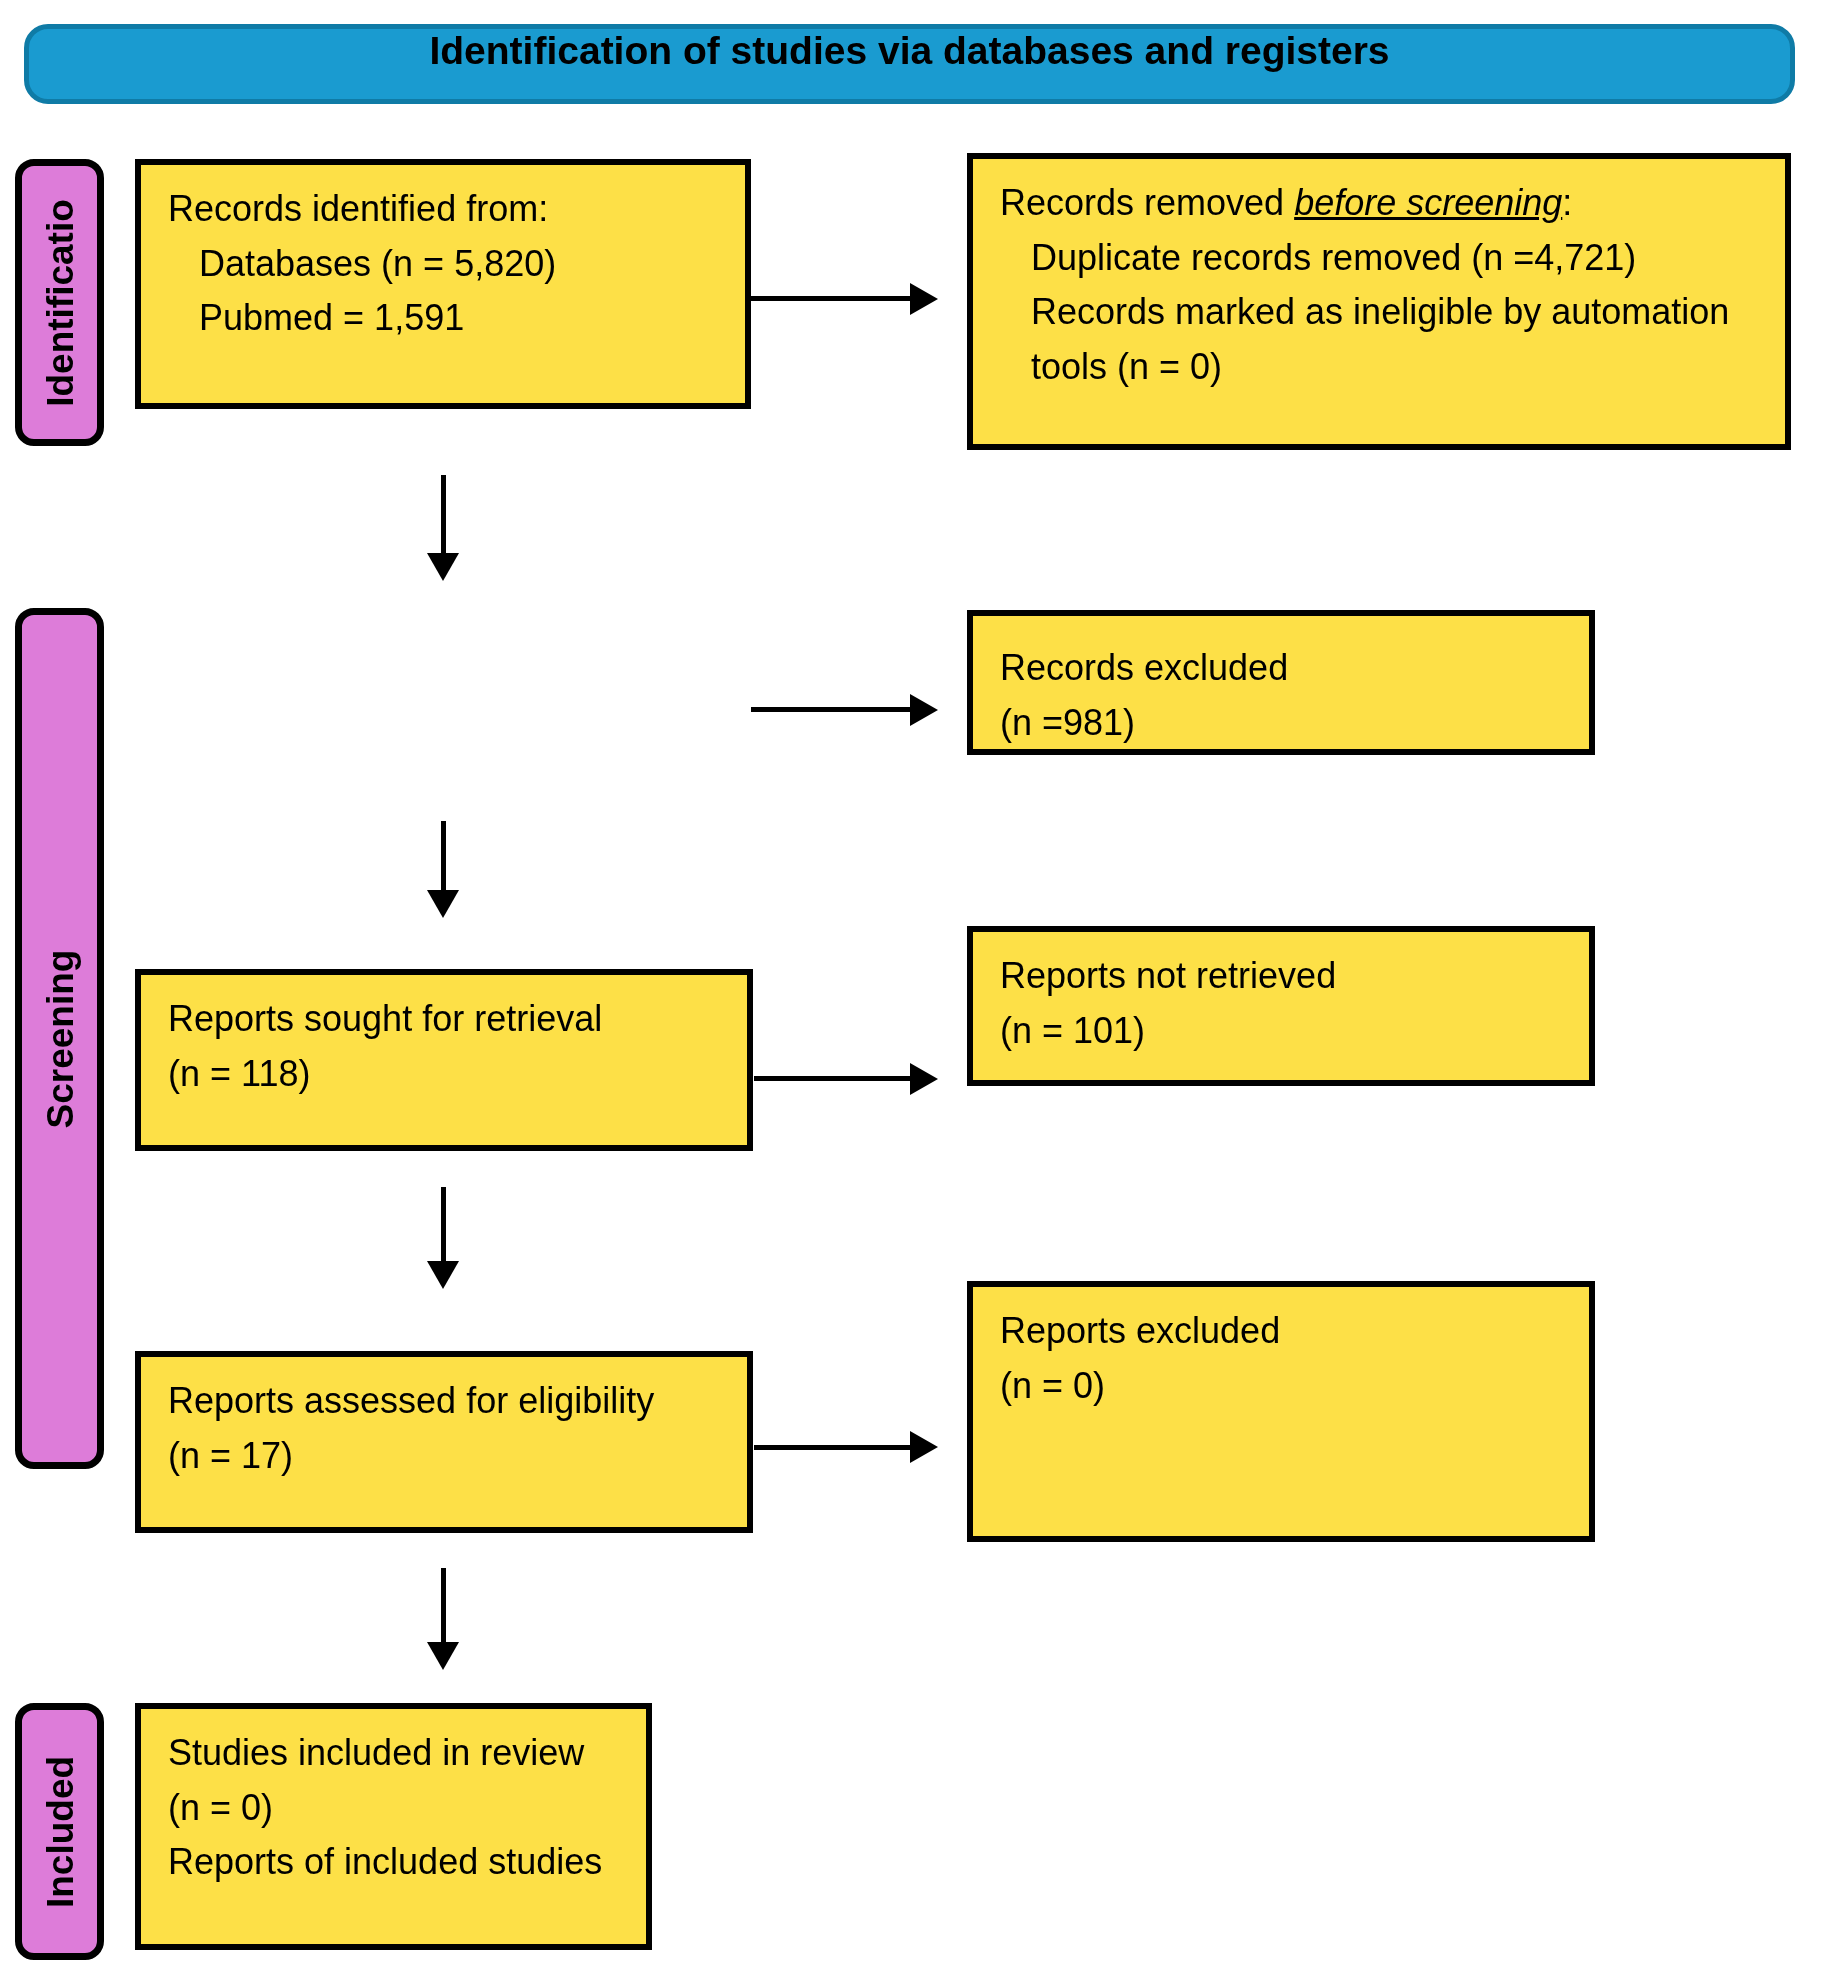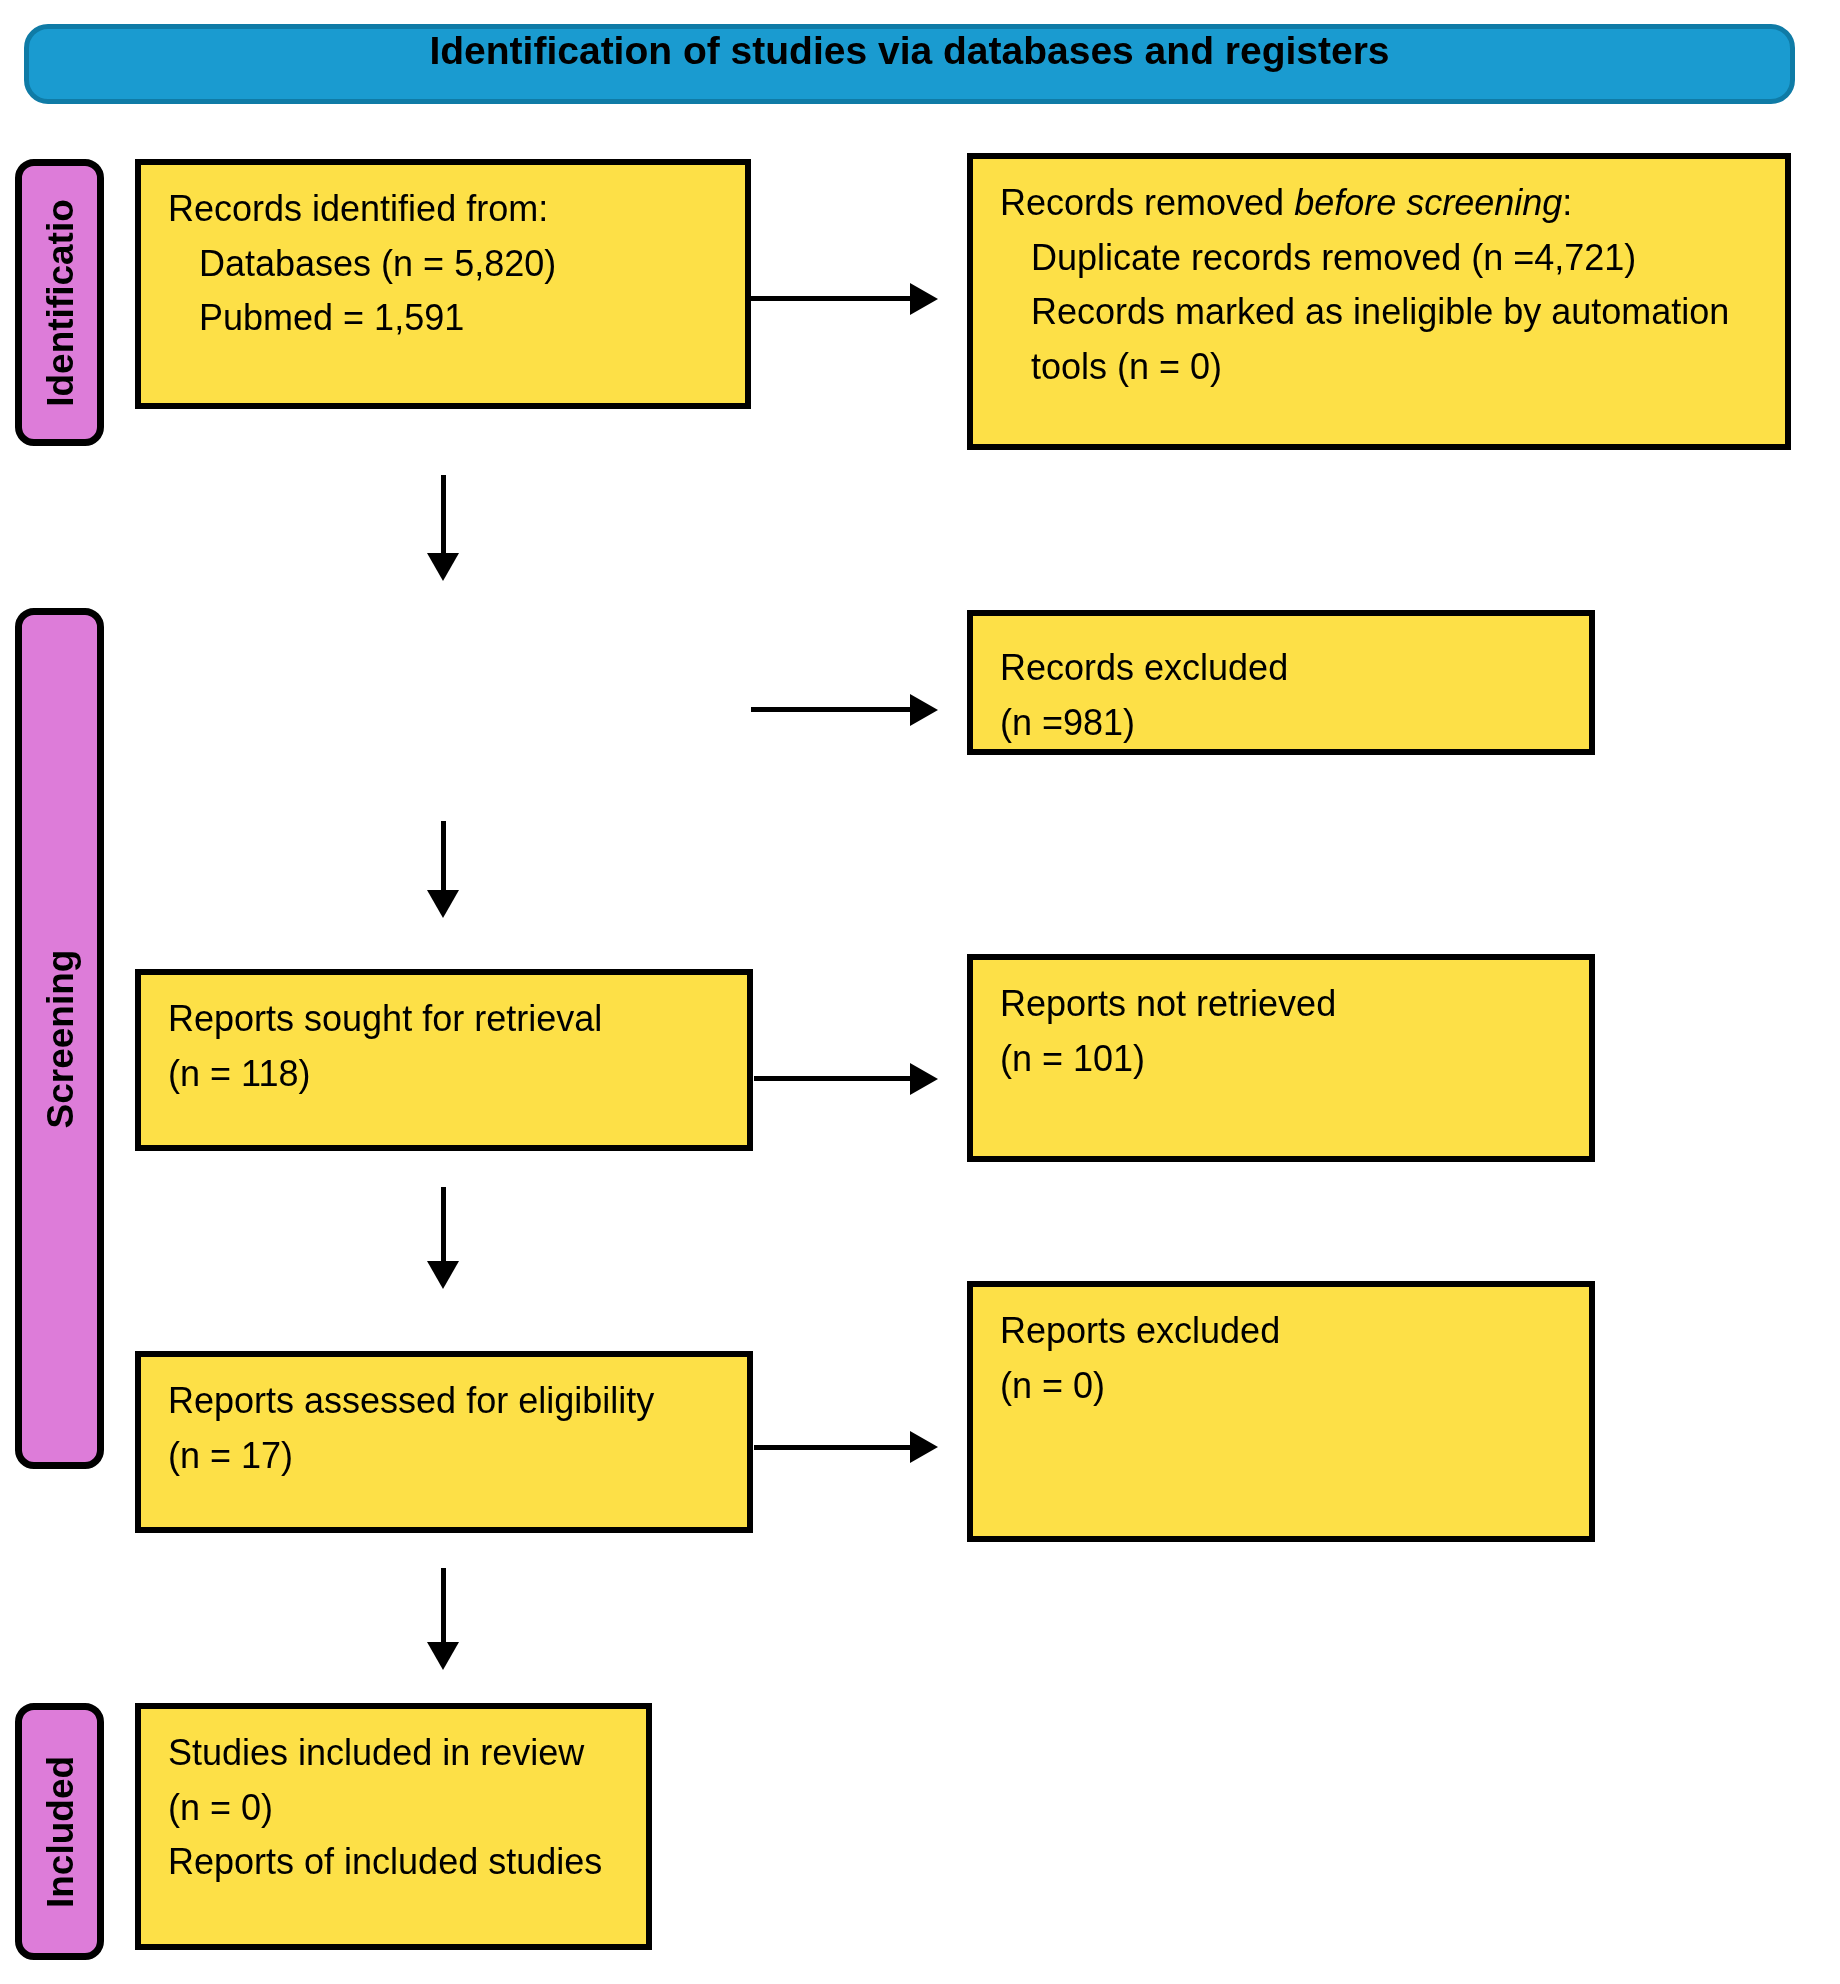--- a/index.html
+++ b/index.html
@@ -77,28 +77,28 @@
     padding: 17px 17px 17px 27px;
   }
   .flow-box .line {
     font-size: 36px;
     line-height: 1.52;
     color: #000000;
     white-space: nowrap;
   }
   .flow-box .line.indent { padding-left: 31px; }
   .flow-box .line.wrap   { white-space: normal; }
-  .flow-box .line em { font-style: italic; }
+  .flow-box .line em { font-style: italic; text-decoration: underline; }
 
   #box-identified      { left: 135px;  top: 159px;  width: 616px; height: 250px; }
   #box-removed         { left: 967px; top: 153px;  width: 824px; height: 297px; }
   #box-screened        { left: 135px;  top: 612px; width: 616px; height: 173px; }
   #box-excluded        { left: 967px; top: 610px; width: 628px; height: 145px; }
   #box-sought          { left: 135px;  top: 969px; width: 618px; height: 182px; }
-  #box-not-retrieved   { left: 967px; top: 954px; width: 628px; height: 208px; }
+  #box-not-retrieved   { left: 967px; top: 926px; width: 628px; height: 160px; }
   #box-assessed        { left: 135px;  top: 1351px; width: 618px; height: 182px; }
   #box-reports-excl    { left: 967px; top: 1281px; width: 628px; height: 261px; }
   #box-included        { left: 135px;  top: 1703px; width: 517px; height: 247px; }
 
   #box-screened  { padding-top: 25px; }
   #box-excluded  { padding-top: 25px; }
 
   
   .conn { position: absolute; }
   .v-line {

